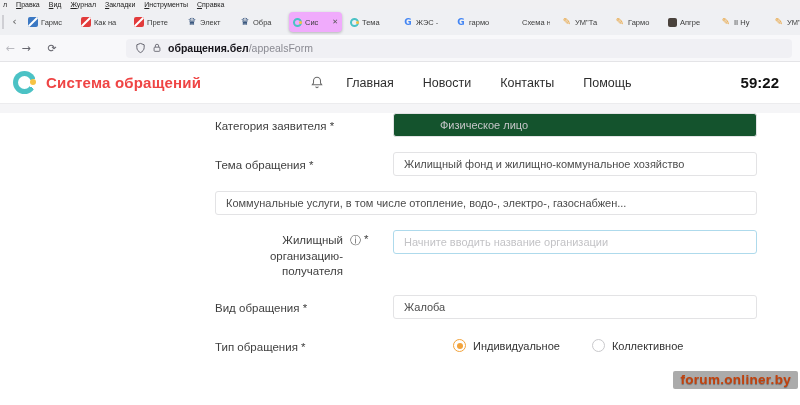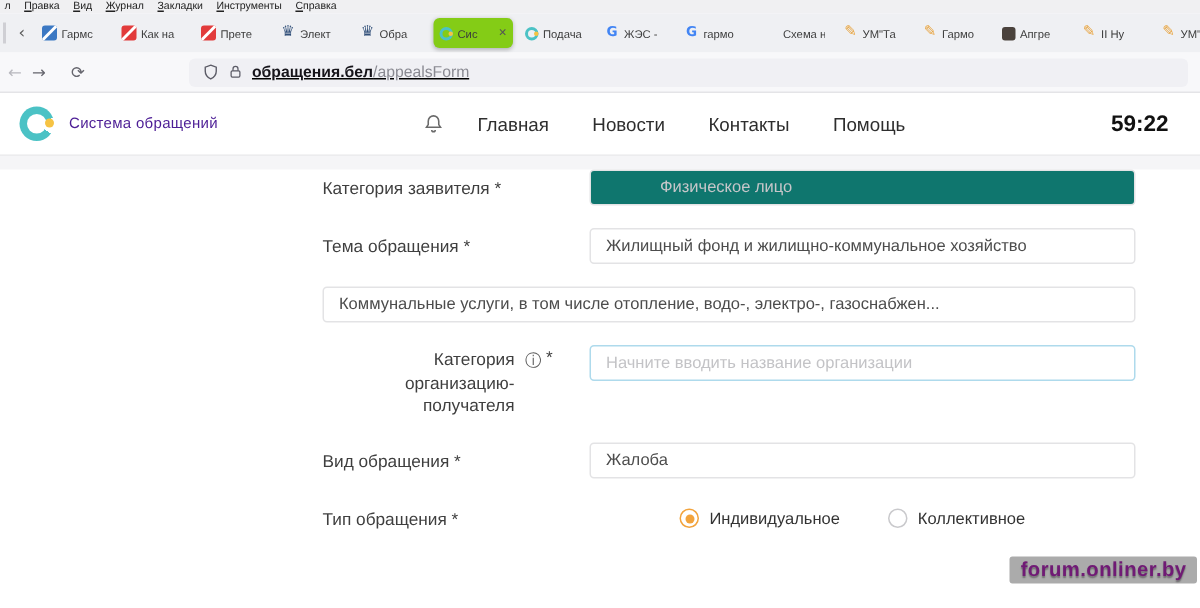--- a/index.html
+++ b/index.html
@@ -11,21 +11,21 @@
     padding-left:3px;font-size:7px;color:#222;white-space:nowrap;}
   .menubar u{text-decoration:underline;}
   .menu-partial{color:#222;}
 
   .tabbar{height:26px;background:#eff0f3;display:flex;align-items:center;padding-left:2px;overflow:hidden;}
   .edge-sliver{width:2px;height:14px;background:#cfcfd4;margin-right:3px;flex:none;}
   .tab-scroll{width:15px;flex:none;text-align:center;color:#5a5a5a;font-size:11px;
     font-family:"DejaVu Sans",sans-serif;line-height:20px;}
   .tab{flex:none;width:41px;height:20px;margin:0 2px;border-radius:4px;display:flex;
     align-items:center;gap:3px;padding:0 4px;overflow:hidden;}
-  .tab.active{background:#84cc16;box-shadow:0 1px 3px rgba(0,0,0,.25);width:45px;}
+  .tab.active{background:#f0abfc;box-shadow:0 1px 3px rgba(0,0,0,.25);width:45px;}
   .tab-title{font-size:7.5px;color:#3c3c3c;white-space:nowrap;overflow:hidden;flex:1;}
   .tab-close{font-size:7px;color:#555;flex:none;font-family:"DejaVu Sans",sans-serif;}
   .favicon{width:10px;height:10px;flex:none;display:flex;align-items:center;justify-content:center;
     font-family:"DejaVu Sans",sans-serif;line-height:1;position:relative;box-sizing:border-box;}
   .fav-brush-blue{background:#3b78c3;border-radius:2px;overflow:hidden;}
   .fav-brush-blue::before{content:"";position:absolute;left:-3px;top:4px;width:16px;height:2px;
     background:#fff;transform:rotate(-45deg);}
   .fav-badge-red{background:#e23b3b;border-radius:2px;overflow:hidden;}
   .fav-badge-red::before{content:"";position:absolute;left:-3px;top:4px;width:16px;height:2px;
     background:#fff;transform:rotate(-45deg);}
@@ -37,33 +37,33 @@
   .fav-pencil::before{content:"✎";color:#e8a33d;font-size:10px;}
   .fav-badge-dark{width:9px;height:9px;background:#4a423c;border-radius:2px;}
 
   .urlrow{height:27px;background:#f8f8fa;border-bottom:1px solid #e4e4e7;display:flex;
     align-items:center;padding:0 8px 0 2px;box-sizing:border-box;}
   .nav-btn{width:16px;text-align:center;font-size:11px;color:#66666e;flex:none;
     font-family:"DejaVu Sans",sans-serif;}
   .nav-btn.disabled{color:#b9b9bf;}
   .nav-btn.reload{margin-left:10px;}
   .addressbar{flex:1;height:19px;margin-left:66px;background:#f0f0f4;border-radius:4px;
-    display:flex;align-items:center;padding:0 9px;gap:6px;min-width:0;text-decoration:underline;}
+    display:flex;align-items:center;padding:0 9px;gap:6px;min-width:0;}
   .addr-text{display:flex;font-size:10.5px;white-space:nowrap;overflow:hidden;}
   .url-domain{color:#16141a;font-weight:600;}
   .url-path{color:#8a8a92;}
 
   
   .site-header{height:41px;background:#fff;display:flex;align-items:center;padding:0 13px;}
   .logo{width:23px;height:23px;border-radius:50%;flex:none;position:relative;
     background:conic-gradient(from 125deg,#4bc2c5 0 305deg,transparent 305deg);}
   .logo::before{content:"";position:absolute;inset:5px;background:#fff;border-radius:50%;}
   .logo::after{content:"";position:absolute;right:0;top:8px;width:6px;height:6px;
     background:#f6c344;border-radius:50%;}
-  .brand{margin-left:10px;font-size:10px;color:#4c1d95;font-weight:400;letter-spacing:.2px;}
+  .brand{margin-left:10px;font-size:15px;color:#ef4444;font-weight:700;letter-spacing:.2px;}
   .bell{margin-left:auto;flex:none;display:flex;align-items:center;}
   .site-nav{display:flex;gap:29px;margin-left:22px;align-items:center;}
   .nav-link{font-size:12.5px;color:#2e2e2e;text-decoration:none;cursor:pointer;}
   .timer{margin-left:auto;margin-right:8px;font-weight:700;font-size:15px;color:#111;}
 
   .gray-strip{height:9px;background:#f5f5f7;border-top:1px solid #ececee;}
 
   
   .main{padding:0 43px 0 215px;}
   .form-title{margin:28px 0 14px;text-align:center;font-size:15.5px;font-weight:700;
@@ -73,32 +73,32 @@
     display:flex;align-items:flex-start;box-sizing:border-box;text-align:right;}
   .flabel.twoline{padding-top:3px;}
   .label-text{max-width:128px;line-height:1.35;}
   .info-ic{font-size:11px;color:#5a5a5a;margin-left:7px;font-family:"DejaVu Sans",sans-serif;line-height:1.4;}
   .req{margin-left:3px;color:#3f3f3f;}
   .fctl{flex:1;min-width:0;}
   input.fld{width:100%;box-sizing:border-box;height:24px;border:1px solid #e3e3e5;border-radius:3px;
     padding:0 10px;font-family:"Liberation Sans",sans-serif;font-size:11px;color:#4c4c4c;
     background:#fff;outline:none;}
   input.fld::placeholder{color:#c3c3c6;}
-  input.fld:disabled{color:#c6c6c9;background:#0f766e;padding-left:46px;-webkit-text-fill-color:#c6c6c9;}
+  input.fld:disabled{color:#c6c6c9;background:#14532d;padding-left:46px;-webkit-text-fill-color:#c6c6c9;}
   input.fld.focus{border-color:#aedaec;}
   .radio-row{margin-bottom:7px;}
   .opts{display:flex;gap:32px;margin-left:60px;padding-top:3px;flex:1;}
   .opt{display:flex;align-items:center;gap:7px;font-size:11px;color:#333;cursor:pointer;}
   .rdot{width:13px;height:13px;border-radius:50%;box-sizing:border-box;position:relative;flex:none;}
   .dot-selected{border:1px solid #f2a33c;}
   .dot-selected::after{content:"";position:absolute;inset:2.5px;background:#f2a33c;border-radius:50%;}
   .dot-unselected{border:1px solid #c9c9cc;background:#fff;}
 
   .watermark{position:absolute;top:371px;right:2px;background:rgba(150,150,150,.8);
-    color:#701a75;font-weight:700;font-size:13.5px;padding:1px 7px 2px;border-radius:2px;
+    color:#c2410c;font-weight:700;font-size:13.5px;padding:1px 7px 2px;border-radius:2px;
     letter-spacing:.3px;text-shadow:0 1px 1px rgba(0,0,0,.35);z-index:5;}
 </style>
 </head>
 <body>
 
 <div class="window">
 
   <div class="menubar">
     <span class="menu-partial">л</span>
     <span style="display:flex;gap:9px">
@@ -140,21 +140,21 @@
     <span class="tab-title">Обра</span>
 
   </div>
         <div class="tab active">
     <span class="favicon fav-appeals"></span>
     <span class="tab-title">Сис</span>
     <span class="tab-close">✕</span>
   </div>
         <div class="tab">
     <span class="favicon fav-appeals"></span>
-    <span class="tab-title">Подача</span>
+    <span class="tab-title">Тема</span>
 
   </div>
         <div class="tab">
     <span class="favicon fav-google-g"></span>
     <span class="tab-title">ЖЭС -</span>
 
   </div>
         <div class="tab">
     <span class="favicon fav-google-g"></span>
     <span class="tab-title">гармо</span>
@@ -257,21 +257,21 @@
     </div>
 
     <div class="frow">
       <div class="fctl">
         <input class="fld" value="Коммунальные услуги, в том числе отопление, водо-, электро-, газоснабжен..." style="">
       </div>
     </div>
 
     <div class="frow">
       <div class="flabel twoline">
-        <span class="label-text">Категория организацию-получателя</span>
+        <span class="label-text">Жилищный организацию-получателя</span>
         <span class="info-ic">ⓘ</span>
         <span class="req">*</span>
       </div>
       <div class="fctl">
         <input class="fld focus" placeholder="Начните вводить название организации" style="">
       </div>
     </div>
 
     <div class="frow">
       <div class="flabel">

